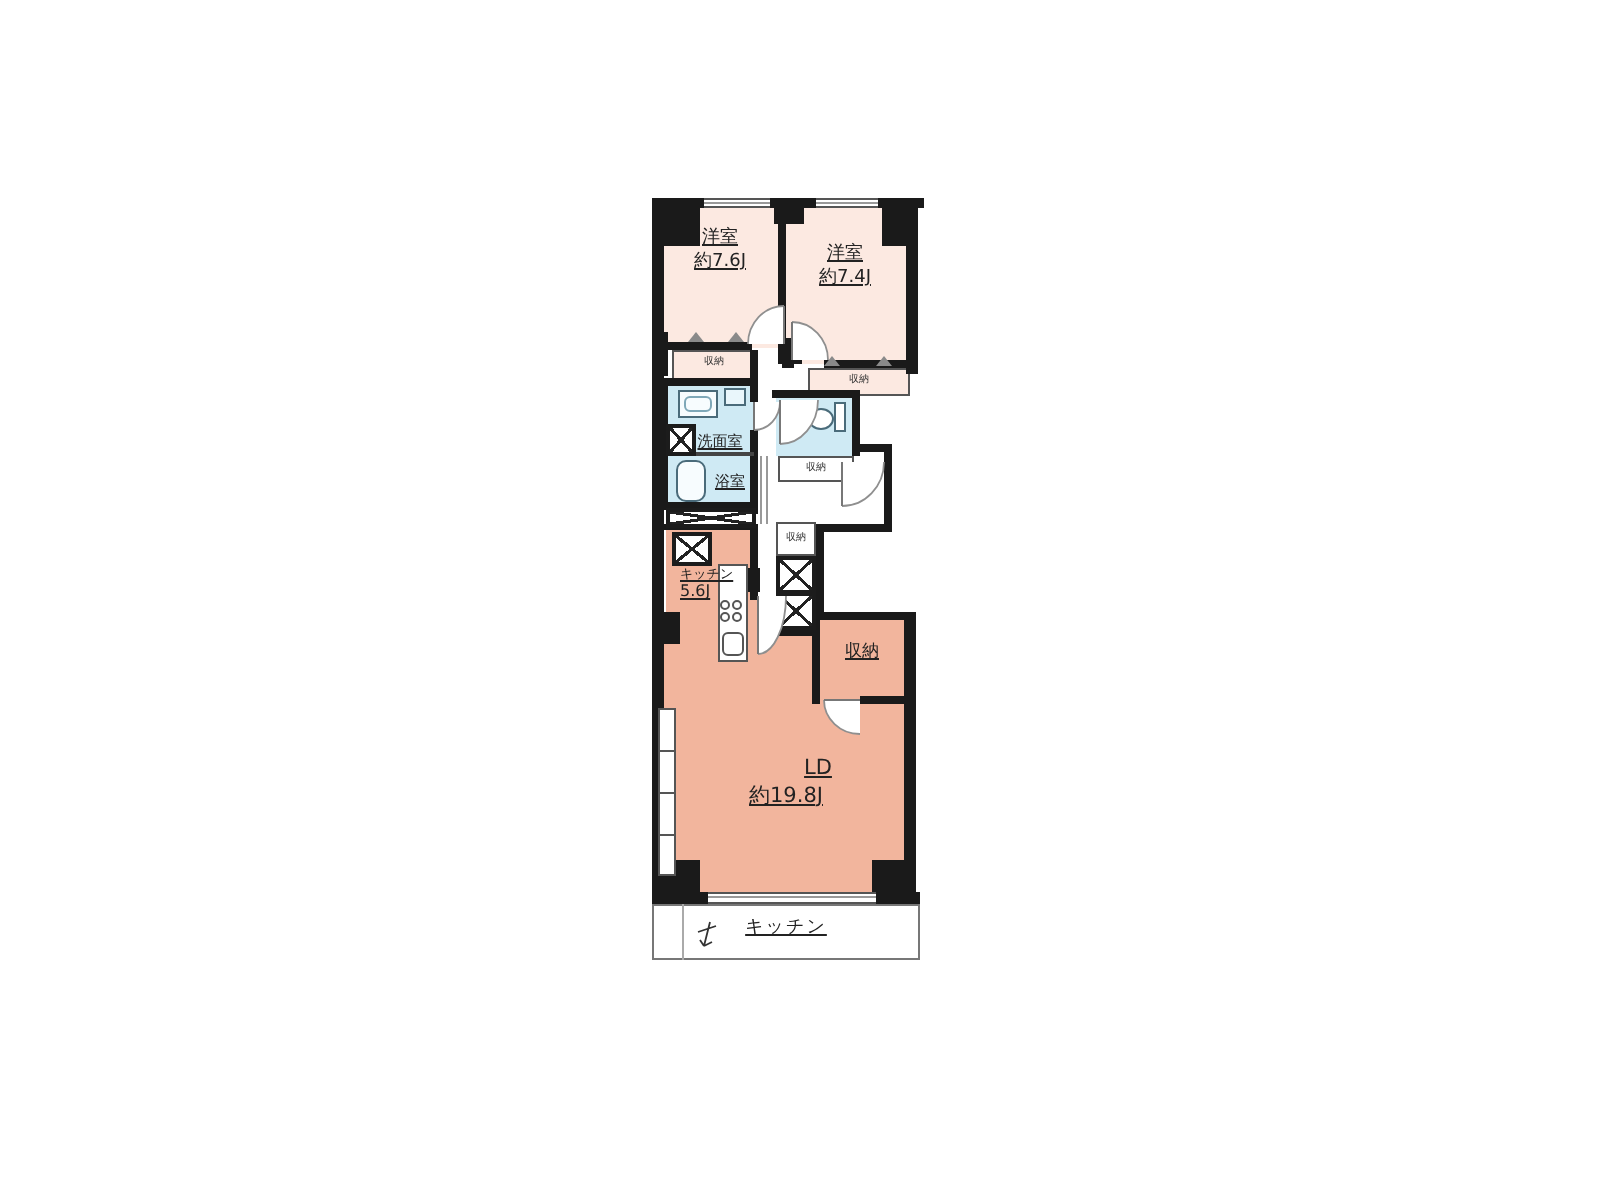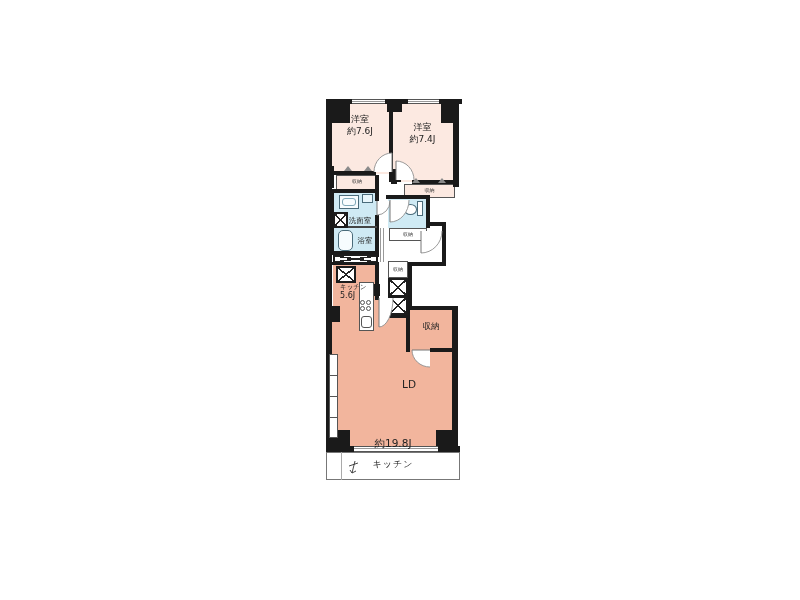--- a/index.html
+++ b/index.html
@@ -19,21 +19,21 @@
   .win-h{position:absolute;background:#fff;border-top:1px solid #555;border-bottom:1px solid #555;box-sizing:border-box;}
   .win-h::after{content:"";position:absolute;left:0;right:0;top:1px;height:1px;background:#999;}
   .win-v{position:absolute;background:
       repeating-linear-gradient(to bottom,#fff 0 20px,#555 20px 21px);
       border:1px solid #555;box-sizing:border-box;}
   .door{position:absolute;overflow:visible;}
   .door path.f{fill:#fff;stroke:none;}
   .door path.a{fill:none;stroke:#8f8f8f;stroke-width:.9;}
   .door line{stroke:#777;stroke-width:1;}
   .tri{position:absolute;width:0;height:0;border-left:4px solid transparent;border-right:4px solid transparent;border-bottom:5px solid #8a8a8a;}
-  .lbl{position:absolute;color:#222;text-align:center;white-space:nowrap;line-height:1.3;}
+  .lbl{position:absolute;color:#222;text-align:center;white-space:nowrap;line-height:1.3;text-decoration:underline;}
   .tiny{font-size:5px;color:#333;text-align:center;line-height:10px;}
   .fixture{position:absolute;background:#f7fcfe;border:1px solid #4a6b7a;box-sizing:border-box;}
   .balcony{position:absolute;background:#fff;border:1px solid #777;box-sizing:border-box;}
   .stove{position:absolute;display:flex;flex-wrap:wrap;width:14px;gap:1px;}
   .stove span{width:5px;height:5px;border:1px solid #555;border-radius:50%;background:#fff;box-sizing:border-box;}
   .genkan-line{position:absolute;width:1px;background:#999;}
 </style>
 </head>
 <body>
 
@@ -179,21 +179,21 @@
   </div>
   <div class="lbl" style="left:343px;top:216px;width:34px;font-size:7.5px;">洗面室</div>
   <div class="lbl" style="left:350px;top:236px;width:30px;font-size:7.5px;">浴室</div>
   <div class="lbl" style="left:340px;top:283px;width:24px;font-size:6.5px;text-align:left;">
     <span style="display:block;">キッチン</span>
     <span style="display:block;font-size:8px;">5.6J</span>
   </div>
   <div class="lbl" style="left:410px;top:321px;width:42px;font-size:8.5px;">収納</div>
   <div class="lbl" style="left:331px;top:378px;width:124px;font-size:10.5px;">
     <span style="display:block;padding-left:32px;">LD</span>
-    <span style="display:block;margin-top:45px;">約19.8J</span>
+    <span style="display:block;">約19.8J</span>
   </div>
   <div class="lbl" style="left:326px;top:459px;width:134px;font-size:9px;letter-spacing:1px;">キッチン</div>
 
   <div class="tiny" style="position:absolute;left:336px;top:176px;width:42px;">収納</div>
   <div class="tiny" style="position:absolute;left:404px;top:185px;width:51px;">収納</div>
   <div class="tiny" style="position:absolute;left:389px;top:229px;width:38px;">収納</div>
   <div class="tiny" style="position:absolute;left:388px;top:264px;width:20px;">収納</div>
 
 </div>
 

